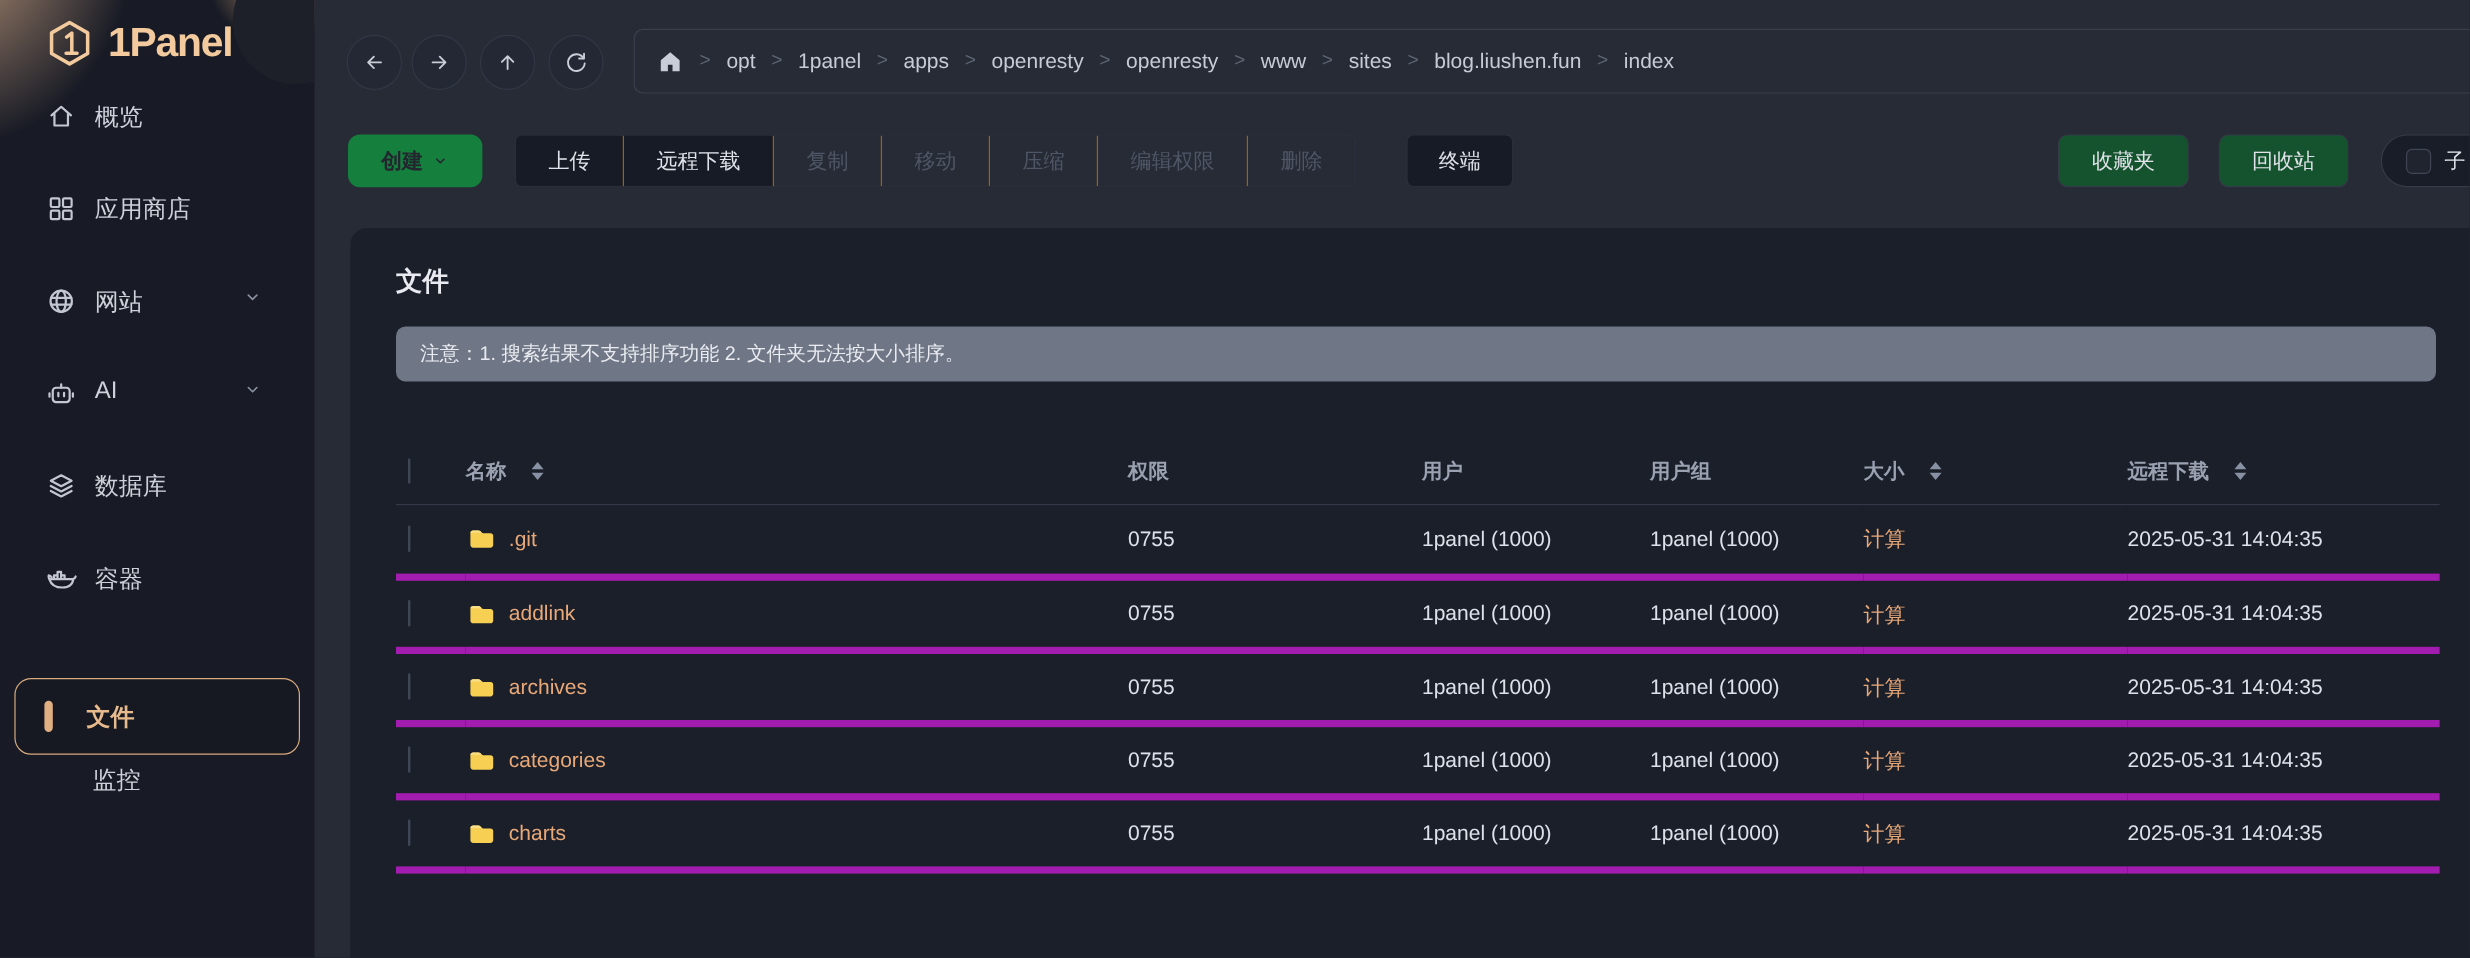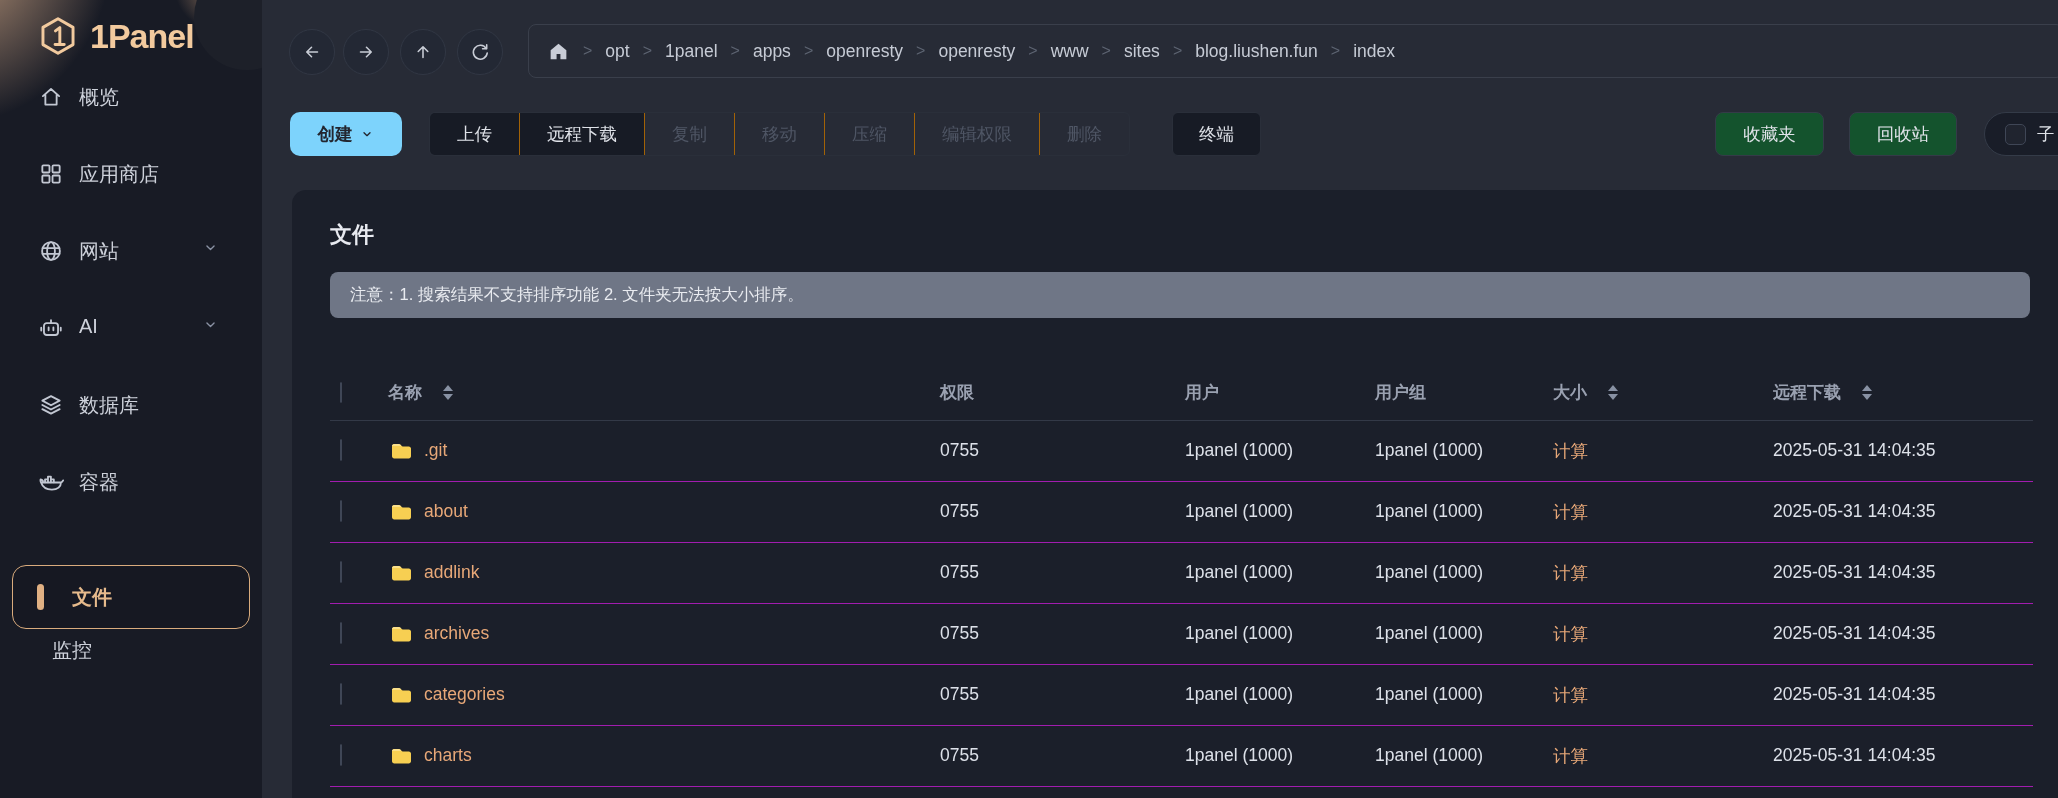--- a/index.html
+++ b/index.html
@@ -25,39 +25,39 @@
   .menu-item { height:77px; display:flex; align-items:flex-start; padding-left:38px; color:#cdd1da; font-size:20px; cursor:pointer; }
   .mi-icon { width:26px; height:26px; margin-right:15px; color:#c2c7d2; flex:0 0 auto; }
   .mi-icon svg, .mi-chevron svg { width:100%; height:100%; fill:none; stroke:currentColor; stroke-width:1.7; stroke-linecap:round; stroke-linejoin:round; }
   .mi-label { font-weight:500; }
   .mi-chevron { width:19px; height:19px; margin-left:auto; margin-right:42px; color:#8a92a4; }
   .menu-item.accent, .menu-item.accent .mi-icon, .menu-item.accent .mi-chevron { color:#e3b384; }
   .menu-item.active-box { height:64px; margin:19px 12px 0 12px; padding-left:12px; border:1.5px solid #d9ab7d; border-radius:14px;
     display:flex; align-items:center; color:#e6ba8c; font-size:20px; cursor:pointer; background:rgba(0,0,0,.08); }
   .active-pill { width:7px; height:26px; border-radius:4px; background:#e0b083; margin:0 28px 0 12px; }
   .menu-item.active-box .mi-label { font-weight:600; }
-  .menu-item.sub-plain { padding-left:52px; margin-top:8px; }
+  .menu-item.sub-plain { padding-left:77px; margin-top:8px; }
 
   
   .content { position:absolute; left:262px; top:0; right:0; bottom:0; }
   .nav-btn { position:absolute; top:29px; width:46px; height:46px; border-radius:50%; background:#232834; border:1px solid #313744;
     display:flex; align-items:center; justify-content:center; color:#c9cdd6; cursor:pointer; }
   .nav-btn .nicon { width:22px; height:22px; }
   .nav-btn svg { width:100%; height:100%; fill:none; stroke:currentColor; stroke-width:1.7; stroke-linecap:round; stroke-linejoin:round; }
 
   .breadcrumb { position:absolute; left:266px; top:24px; right:-6px; height:54px; border:1px solid #3a3f4b; border-radius:8px;
     display:flex; align-items:center; padding:0 18px; gap:13px; font-size:17.5px; color:#c6cbd5; }
   .bc-home { width:23px; height:23px; color:#c9cdd7; cursor:pointer; flex:0 0 auto; }
   .bc-home svg { width:100%; height:100%; }
   .bc-sep { color:#5d6472; font-size:16px; }
   .bc-item { cursor:pointer; white-space:nowrap; }
 
   .toolbar { position:absolute; left:0; top:112px; right:0; height:44px; }
   .btn { display:inline-flex; align-items:center; justify-content:center; height:44px; font-size:17.5px; cursor:pointer; color:#dfe2e8; }
-  .btn-create { position:absolute; left:28px; width:112px; background:#7dd3fc; color:#23262f; border-radius:10px; font-weight:600; gap:6px; }
+  .btn-create { position:absolute; left:28px; width:112px; background:#15803d; color:#23262f; border-radius:10px; font-weight:600; gap:6px; }
   .btn-create .cicon { width:16px; height:16px; }
   .btn-create svg { width:100%; height:100%; fill:none; stroke:#23262f; stroke-width:2; stroke-linecap:round; stroke-linejoin:round; }
   .btn-group { position:absolute; left:167px; display:flex; border:1px solid #2a2f3a; border-radius:6px; overflow:hidden; height:44px; }
   .gbtn { padding:0 27px; display:flex; align-items:center; border-right:1px solid #a16207; font-size:17.5px; }
   .gbtn:last-child { border-right:none; }
   .gbtn.on { background:#171b25; color:#dfe2e8; cursor:pointer; }
   .gbtn.off { background:transparent; color:#4f5665; cursor:not-allowed; }
   .btn-dark { background:#171b25; border:1px solid #2a2f3a; border-radius:6px; padding:0 26px; }
   .btn-terminal { position:absolute; left:910px; }
   .btn-outline { background:#14532d; border:1px solid #343b48; border-radius:8px; }
@@ -68,21 +68,21 @@
   .checkbox { width:21px; height:21px; border:1.6px solid #3f4656; border-radius:5px; background:#20242f; flex:0 0 auto; cursor:pointer; }
 
   .card { position:absolute; left:30px; top:190px; right:-4px; bottom:-12px; background:#1b1f2a; border-radius:14px 0 0 0; }
   .page-title { position:absolute; left:38px; top:30px; font-size:22px; font-weight:700; color:#e8eaf0; }
   .notice { position:absolute; left:38px; top:82px; width:1700px; height:46px; background:#6f7686; border-radius:8px;
     display:flex; align-items:center; padding-left:20px; font-size:16.5px; color:#e9ebf0; }
 
   .table-wrap { position:absolute; left:38px; top:176px; width:1703px; }
   table { border-collapse:collapse; width:100%; table-layout:fixed; }
   thead th { text-align:left; color:#9aa1b1; font-weight:600; font-size:17px; height:54px; border-bottom:1px solid #333947; padding:0; }
-  tbody td { height:61px; border-bottom:1px solid #a21caf; font-size:17.5px; color:#dde1e9; padding:0; }
+  tbody td { height:61px; border-bottom:6px solid #a21caf; font-size:17.5px; color:#dde1e9; padding:0; }
   th.cb-col, td.cb-col { padding-left:10px; }
   .th-inner { display:flex; align-items:center;gap:12px; }
   .sorter { display:inline-flex; flex-direction:column; gap:3px; margin-left:9px; }
   .sorter .car-up { width:0; height:0; border-left:5px solid transparent; border-right:5px solid transparent; border-bottom:6px solid #8891a3; }
   .sorter .car-down { width:0; height:0; border-left:5px solid transparent; border-right:5px solid transparent; border-top:6px solid #8891a3; }
   .fname-wrap { display:flex; align-items:center; gap:9px; }
   .folder-ic { width:27px; height:24px; flex:0 0 auto; }
   .folder-ic svg { width:100%; height:100%; }
   .fname, .calc-link { color:#e8a878; cursor:pointer; }
 </style>
@@ -325,37 +325,20 @@
     <td>2025-05-31 14:04:35</td>
   </tr>
             <tr>
     <td class="cb-col"><span class="checkbox"></span></td>
     <td>
       <span class="fname-wrap">
         <span class="folder-ic"><svg viewBox="0 0 24 24">
                       <path style="fill:#f7cf52;stroke:none" d="M2.5 7.2C2.5 6 3.5 5 4.7 5h4.6c.5 0 1 .2 1.4.6l1.2 1.2c.4.4.9.6 1.4.6h6C20.5 7.4 21.5 8.4 21.5 9.6v7.6c0 1.2-1 2.2-2.2 2.2H4.7c-1.2 0-2.2-1-2.2-2.2z"></path>
                       <path style="fill:#fadf8a;stroke:none" d="M2.5 7.2C2.5 6 3.5 5 4.7 5h4.6c.5 0 1 .2 1.4.6l1.3 1.3H2.5z"></path>
                     </svg></span>
-        <span class="fname">about</span>
-      </span>
-    </td>
-    <td>0755</td>
-    <td>1panel (1000)</td>
-    <td>1panel (1000)</td>
-    <td><span class="calc-link">计算</span></td>
-    <td>2025-05-31 14:04:35</td>
-  </tr>
-            <tr>
-    <td class="cb-col"><span class="checkbox"></span></td>
-    <td>
-      <span class="fname-wrap">
-        <span class="folder-ic"><svg viewBox="0 0 24 24">
-                      <path style="fill:#f7cf52;stroke:none" d="M2.5 7.2C2.5 6 3.5 5 4.7 5h4.6c.5 0 1 .2 1.4.6l1.2 1.2c.4.4.9.6 1.4.6h6C20.5 7.4 21.5 8.4 21.5 9.6v7.6c0 1.2-1 2.2-2.2 2.2H4.7c-1.2 0-2.2-1-2.2-2.2z"></path>
-                      <path style="fill:#fadf8a;stroke:none" d="M2.5 7.2C2.5 6 3.5 5 4.7 5h4.6c.5 0 1 .2 1.4.6l1.3 1.3H2.5z"></path>
-                    </svg></span>
         <span class="fname">addlink</span>
       </span>
     </td>
     <td>0755</td>
     <td>1panel (1000)</td>
     <td>1panel (1000)</td>
     <td><span class="calc-link">计算</span></td>
     <td>2025-05-31 14:04:35</td>
   </tr>
             <tr>

